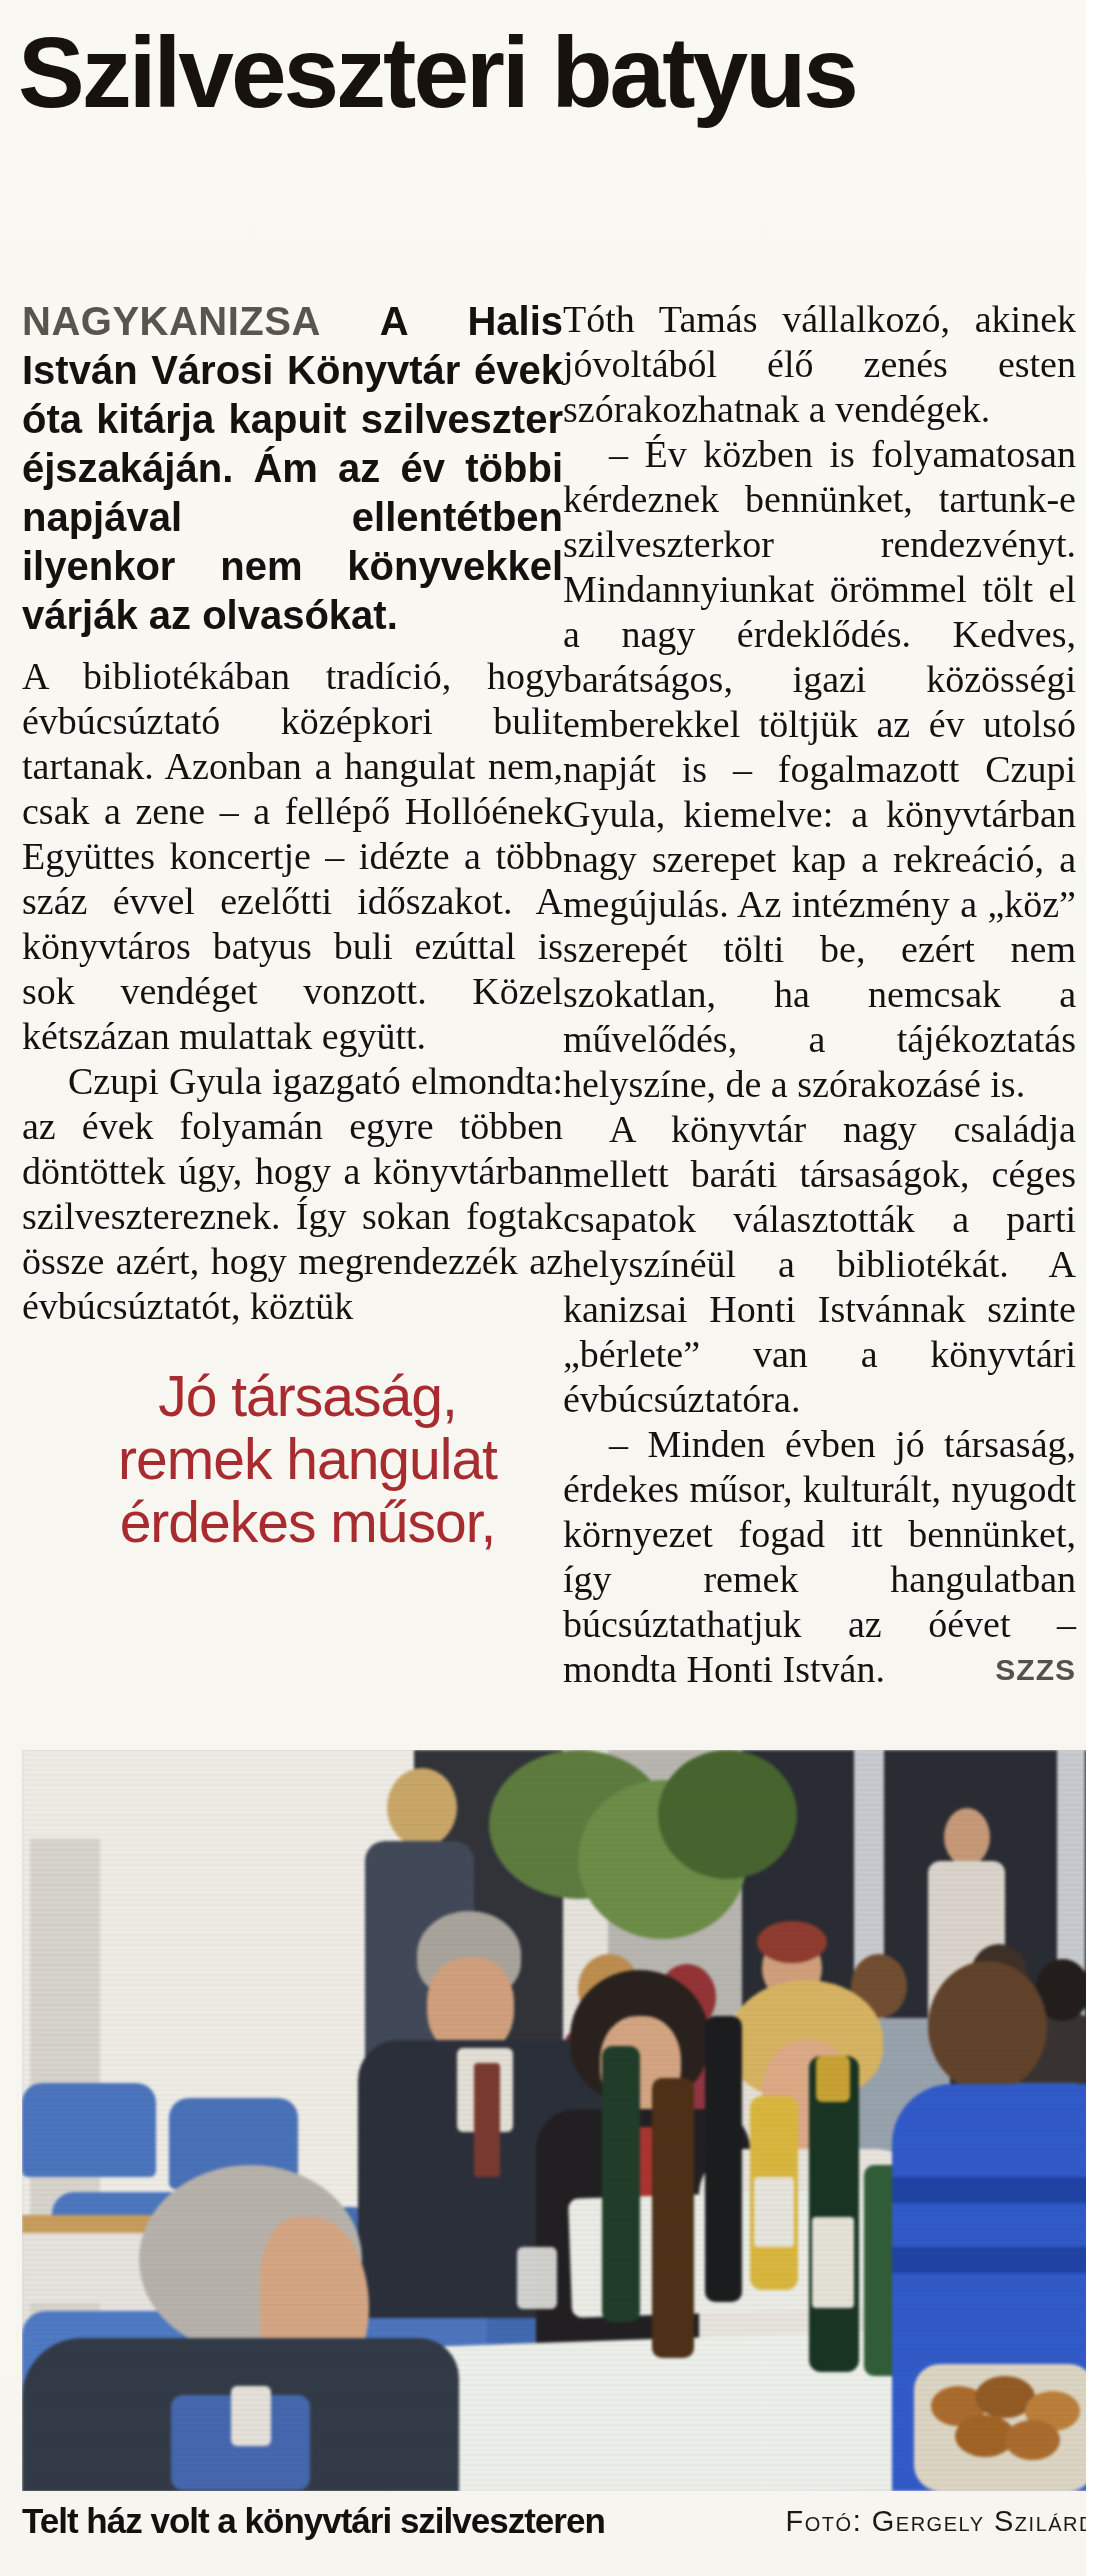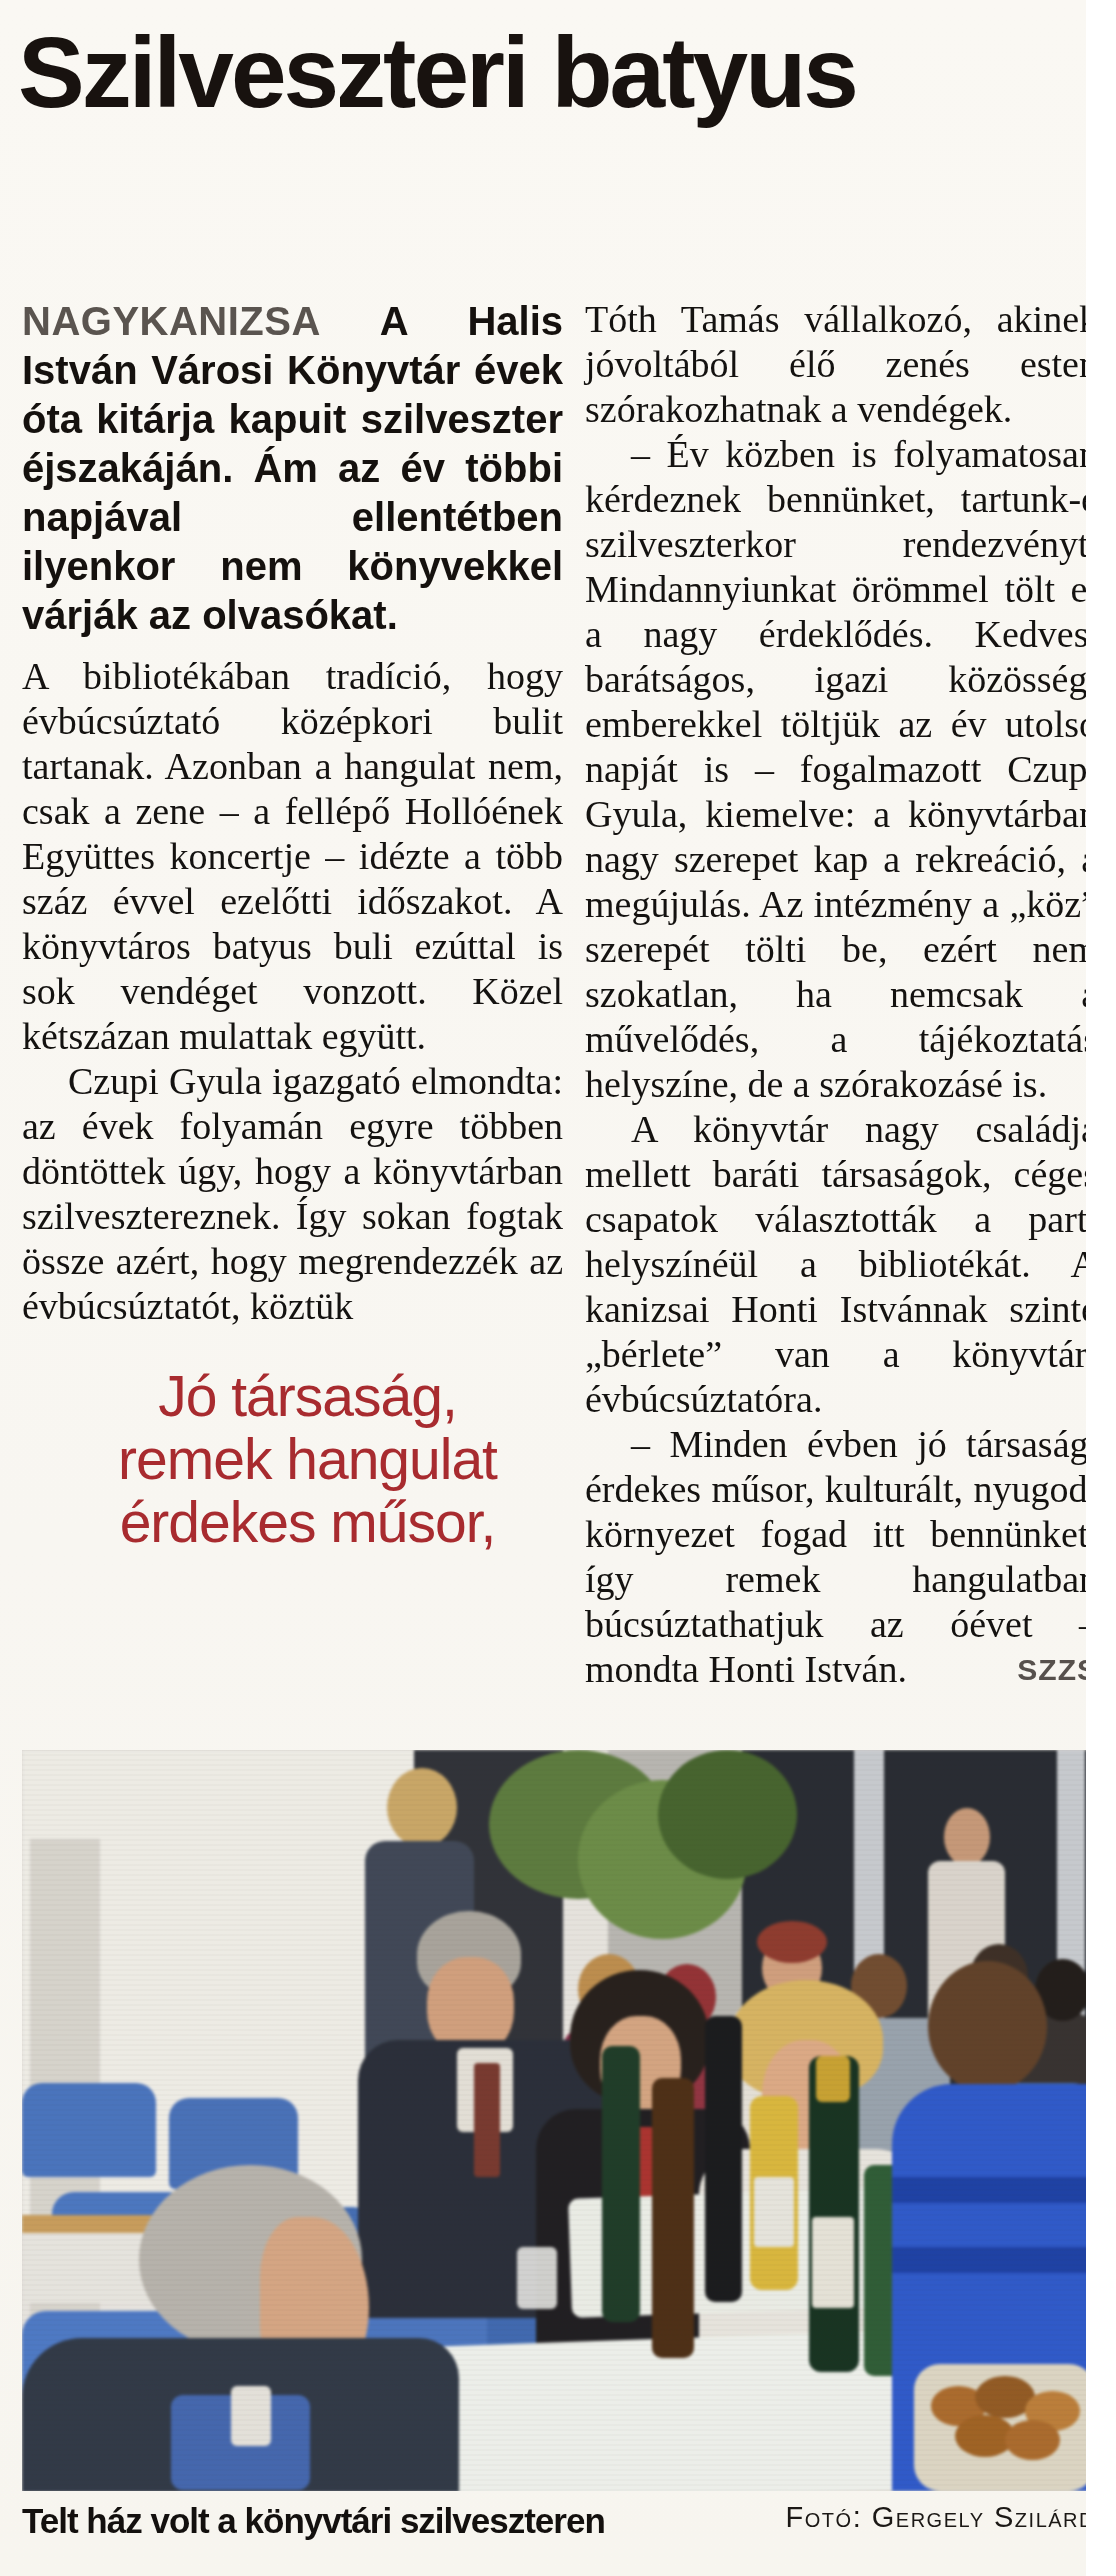--- a/index.html
+++ b/index.html
@@ -14,21 +14,21 @@
   
   .headline{
     position:absolute;top:18px;left:18px;width:1082px;
     font-family:"Liberation Sans", sans-serif;
     font-weight:700;
     font-size:100px;line-height:1.09;
     letter-spacing:-3px;
     color:#18120f;
   }
   
-  .cols{position:absolute;top:297px;left:22px;width:1076px;display:flex;gap:22px;}
+  .cols{position:absolute;top:297px;left:22px;width:1076px;display:flex;}
   .col-left{width:541px;}
   .col-right{width:513px;}
   .lead{
     font-family:"Liberation Sans", sans-serif;
     font-weight:700;
     font-size:40px;line-height:49px;
     text-align:justify;
     margin:0 0 14px 0;
     color:#15110e;
   }
@@ -62,21 +62,21 @@
     position:absolute;top:1750px;left:22px;width:1073px;height:741px;
     background:#dad7d2;
     overflow:hidden;
   }
   .photo-art{position:absolute;inset:0;background:#e9e6e1;filter:blur(1.7px) saturate(1.08) contrast(0.96);}
   .ph{position:absolute;}
   .grain{position:absolute;inset:0;background:repeating-linear-gradient(0deg,rgba(40,30,20,.025) 0 2px,transparent 2px 5px);pointer-events:none;}
   
   .caption-row{
     position:absolute;top:2501px;left:22px;width:1073px;
-    display:flex;justify-content:space-between;align-items:flex-start;
+    display:flex;justify-content:space-between;align-items:center;
   }
   .cap-left{
     font-family:"Liberation Sans", sans-serif;
     font-weight:700;font-size:35px;letter-spacing:-1px;color:#13100e;
   }
   .cap-right{
     font-family:"Liberation Sans", sans-serif;
     font-weight:500;font-size:29px;letter-spacing:1.5px;
     font-variant:small-caps;color:#1b1815;
   }

